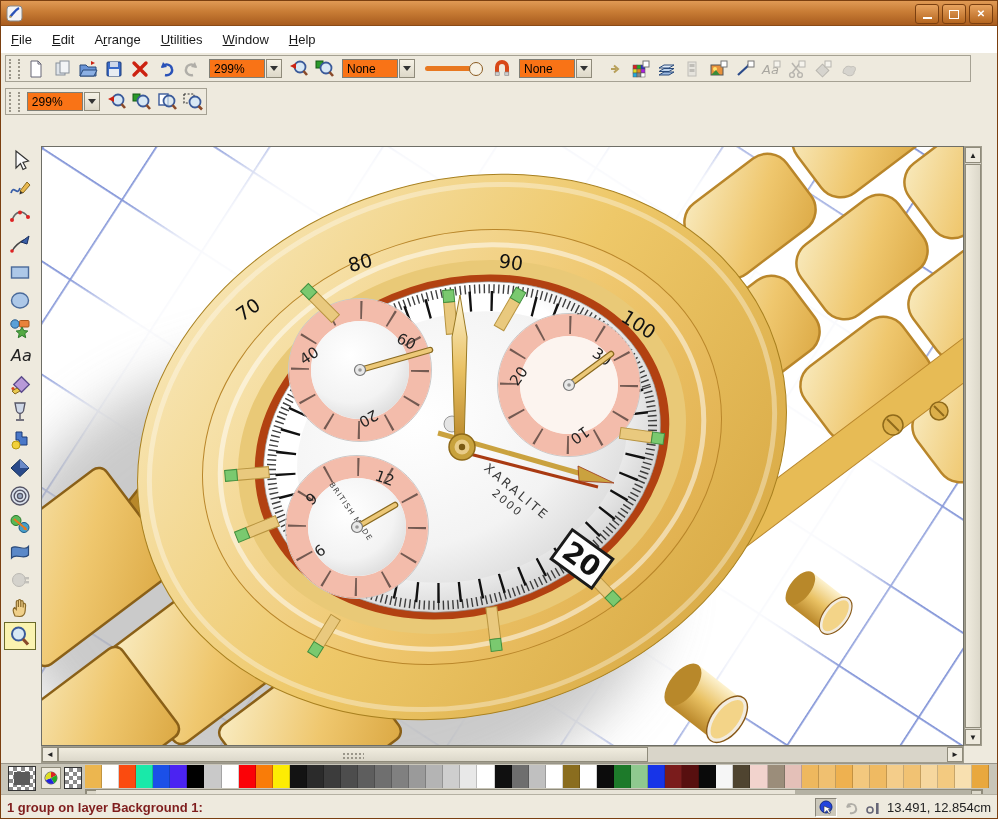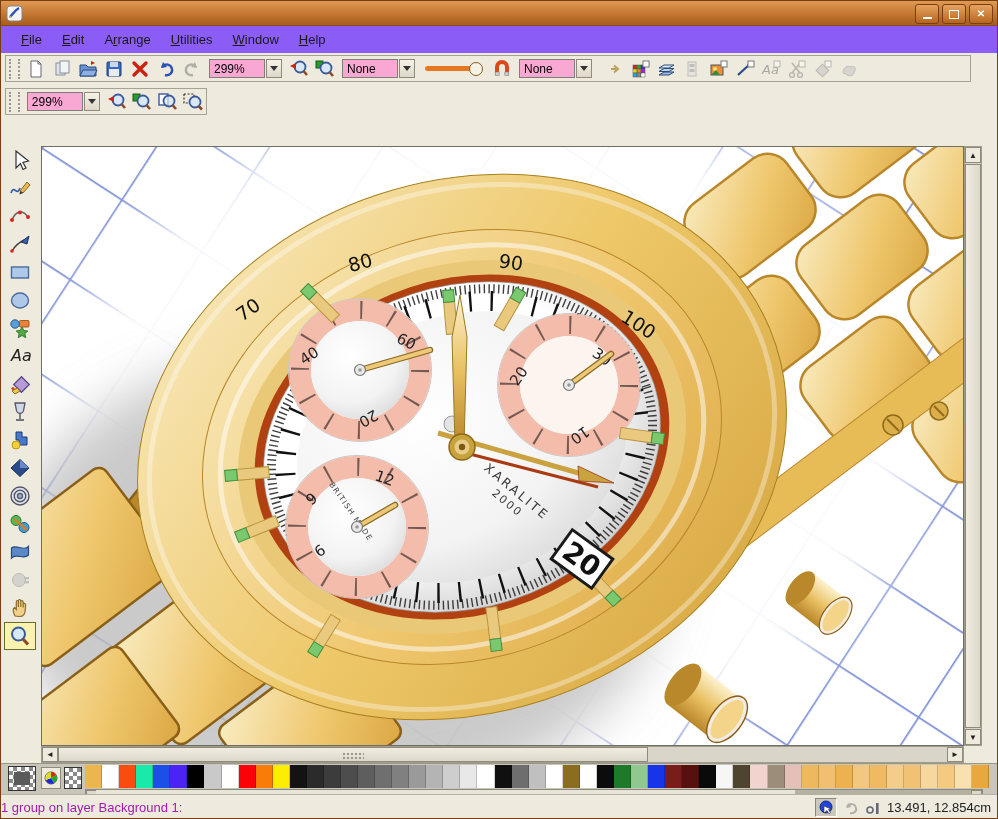--- a/index.html
+++ b/index.html
@@ -10,36 +10,36 @@
     background:linear-gradient(#e09a55 0%,#c87c35 45%,#a85c1e 100%);
     border-bottom:1px solid #8a4a16;display:flex;align-items:center;box-sizing:border-box;}
   .appicon{width:17px;height:17px;margin-left:5px;}
   .titletext{position:absolute;left:0;right:0;text-align:center;color:#fff;font-weight:bold;
     font-size:13px;text-shadow:1px 1px 1px #7a3c0c;}
   .winbtns{position:absolute;right:4px;top:3px;display:flex;gap:3px;}
   .winbtn{width:22px;height:18px;border:1px solid #7a3f10;border-radius:3px;
     background:linear-gradient(#e8a35f,#b5661f);color:#fff;font-size:10px;font-weight:bold;
     display:flex;align-items:center;justify-content:center;line-height:1;}
   
-  .menubar{position:absolute;left:0;top:25px;width:100%;height:27px;background:#8b5cf6;
-    display:flex;align-items:center;padding-left:10px;box-sizing:border-box;}
+  .menubar{position:absolute;left:0;top:25px;width:100%;height:27px;background:#ffffff;
+    display:flex;align-items:center;box-sizing:border-box;}
   .menuitem{font-size:13px;color:#1a1a1a;padding:4px 10px;}
   .menuitem u{text-decoration:underline;}
   
   .tb1{position:absolute;left:0;top:52px;width:100%;height:33px;background:#eeeade;}
   .tbpanel{position:absolute;top:2px;height:27px;background:#eeeade;border:1px solid #a5a193;
     display:flex;align-items:center;box-sizing:border-box;}
   .tb1 .tbpanel{left:4px;width:966px;}
   .tb2{position:absolute;left:0;top:85px;width:100%;height:32px;background:#eeeade;}
   .tb2 .tbpanel{left:4px;width:202px;}
   .grip{width:7px;height:20px;margin:0 3px;border-left:2px dotted #9a968a;border-right:2px dotted #9a968a;}
   .tbico{width:24px;height:22px;display:flex;align-items:center;justify-content:center;margin:0 1px;}
   .tbico.dis{opacity:.45;filter:grayscale(1);}
   .combo{display:flex;align-items:center;margin:0 4px;}
-  .combo .val{width:56px;height:19px;background:#f9a8d4;border:1px solid #7f7f76;
+  .combo .val{width:56px;height:19px;background:#f97316;border:1px solid #7f7f76;
     font-size:12px;padding:1px 4px;display:flex;align-items:center;box-sizing:border-box;}
   .combo .btn{width:16px;height:19px;margin-left:1px;background:linear-gradient(#f6f2e6,#ddd8c8);
     border:1px solid #8f8b7b;display:flex;align-items:center;justify-content:center;box-sizing:border-box;}
   .combo .btn:after{content:"";border:4px solid transparent;border-top:5px solid #333;margin-top:4px;}
   .linewidth{display:flex;align-items:center;margin:0 6px;}
   .linewidth .bar{width:46px;height:5px;background:#e87820;border-radius:3px;}
   .linewidth .knob{width:12px;height:12px;border:1.5px solid #8a5a20;border-radius:50%;
     background:#f6f2e6;margin-left:-2px;}
   .sep{width:6px;}
   
@@ -82,21 +82,21 @@
   .transswatch{position:absolute;left:63px;top:3px;width:18px;height:22px;border:1px solid #333;box-sizing:border-box;}
   .swatches{position:absolute;left:84px;top:1px;right:8px;height:23px;display:flex;}
   .swatch{flex:1;border-right:1px solid rgba(0,0,0,.18);}
   .minibar{position:absolute;left:84px;top:25px;right:14px;height:6px;background:#b5b2a4;
     border:1px solid #8f8b7b;box-sizing:border-box;}
   .minithumb{position:absolute;left:10px;top:0;width:78%;height:4px;background:#e8e4d8;}
   .miniarrow{position:absolute;top:0;width:9px;height:4px;background:#dcd8ca;border:1px solid #8f8b7b;}
   
   .status{position:absolute;left:0;top:793px;width:100%;height:26px;background:#eeeade;
     border-top:1px solid #b5b1a3;box-sizing:border-box;display:flex;align-items:center;}
-  .statusmsg{font-size:13px;font-weight:normal;color:#a21caf;}
+  .statusmsg{font-size:13px;font-weight:bold;color:#7f1d1d;margin-left:6px;}
   .statusright{position:absolute;right:6px;display:flex;align-items:center;gap:6px;margin-left:26px;}
   .snapbtn{width:22px;height:19px;background:#ccc8bb;border:1px solid;
     border-color:#8a867a #fff #fff #8a867a;display:flex;align-items:center;justify-content:center;box-sizing:border-box;}
   .coords{font-size:13px;color:#222;}
   .dis2{opacity:.4;filter:grayscale(1);}
   svg text{font-family:"DejaVu Sans",sans-serif;}
 </style>
 </head>
 <body>
 

